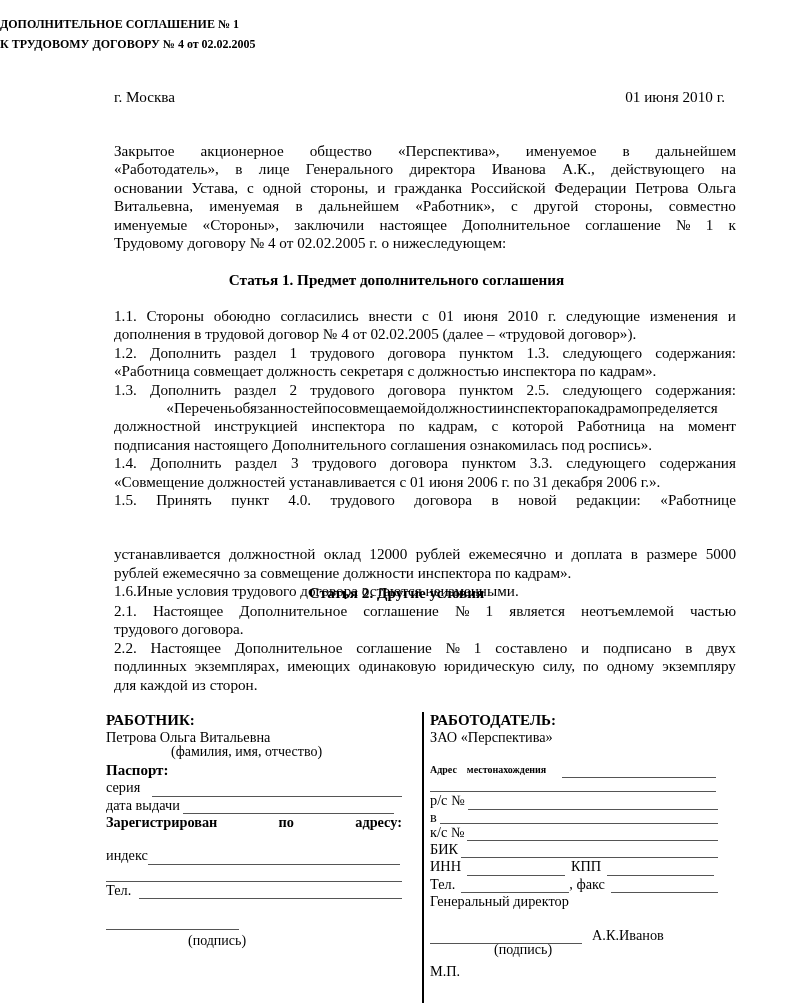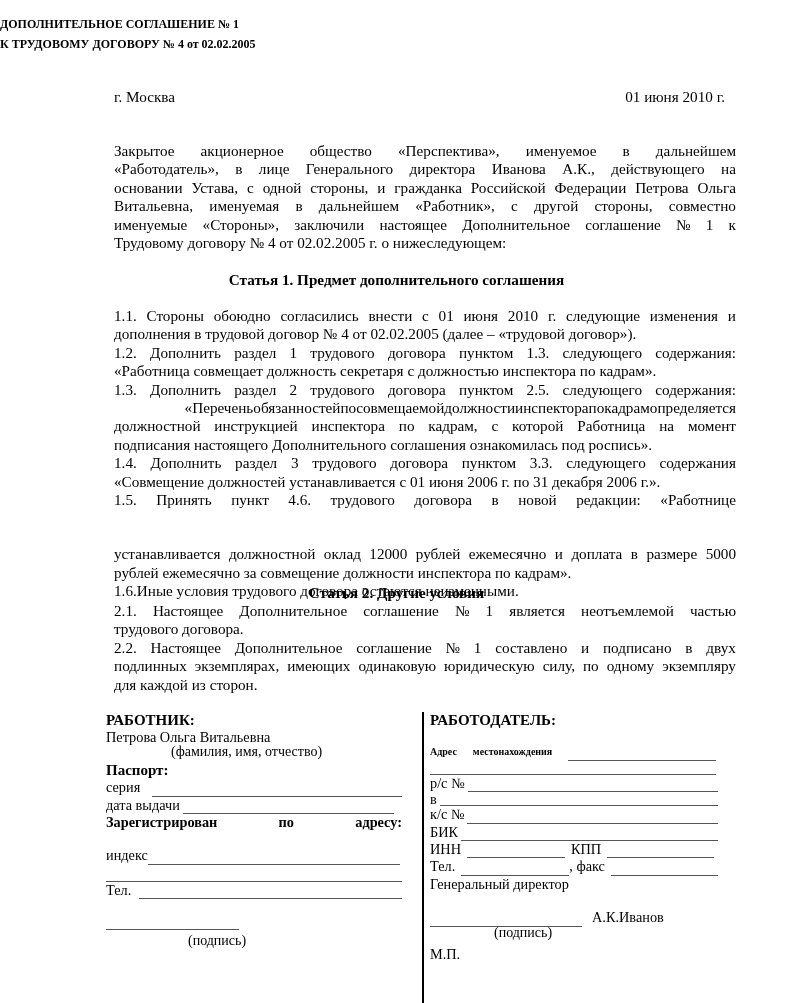--- a/index.html
+++ b/index.html
@@ -124,21 +124,21 @@
       <span>Дополнить</span>
       <span>раздел</span>
       <span>2</span>
       <span>трудового</span>
       <span>договора</span>
       <span>пунктом</span>
       <span>2.5.</span>
       <span>следующего</span>
       <span>содержания:</span>
     </div>
-  <div class="just" style="display: flex; justify-content: flex-end; margin-left: 34px;">
+  <div class="just" style="display: flex; justify-content: center; margin-left: 34px;">
       <span>«Перечень</span>
       <span>обязанностей</span>
       <span>по</span>
       <span>совмещаемой</span>
       <span>должности</span>
       <span>инспектора</span>
       <span>по</span>
       <span>кадрам</span>
       <span>определяется</span>
     </div>
@@ -165,21 +165,21 @@
       <span>пунктом</span>
       <span>3.3.</span>
       <span>следующего</span>
       <span>содержания</span>
     </div>
   <div class="last">«Совмещение должностей устанавливается с 01 июня 2006 г. по 31 декабря 2006 г.».</div>
   <div class="just" style="display: flex; justify-content: space-between;">
       <span>1.5.</span>
       <span>Принять</span>
       <span>пункт</span>
-      <span>4.6.</span>
+      <span>4.0.</span>
       <span>трудового</span>
       <span>договора</span>
       <span>в</span>
       <span>новой</span>
       <span>редакции:</span>
       <span>«Работнице</span>
     </div>
   <div class="just" style="display: flex; justify-content: space-between; margin-top: 36px;">
       <span>устанавливается</span>
       <span>должностной</span>
@@ -270,23 +270,24 @@
     <span class="line" style="margin-left:8px;"></span>
   </div>
   <div style="margin-top:18px;">
     <span class="fixedline" style="width:133px;"></span>
   </div>
   <div class="small" style="padding-left:82px; line-height:12px;">(подпись)</div>
 </div>
 
 <div class="abs col" style="left:430px; top:712px; width:290px;">
   <div class="bold" style="font-size:15px;">РАБОТОДАТЕЛЬ:</div>
+  <div>ЗАО «Перспектива»</div>
   <div class="row bold" style="margin-top:14px; font-size:10px;">
     <span>Адрес</span>
-    <span style="margin-left:16px;">местонахождения</span>
+    <span style="margin-left:10px;">местонахождения</span>
     <span class="line" style="margin-left:16px; margin-right:4px;"></span>
   </div>
   <div class="row" style="height:14px;">
     <span class="line" style="margin-left:0; margin-right:4px;"></span>
   </div>
   <div class="row">
     <span>р/с №</span>
     <span class="line" style="margin-right:2px;"></span>
   </div>
   <div class="row" style="line-height:14px;">

